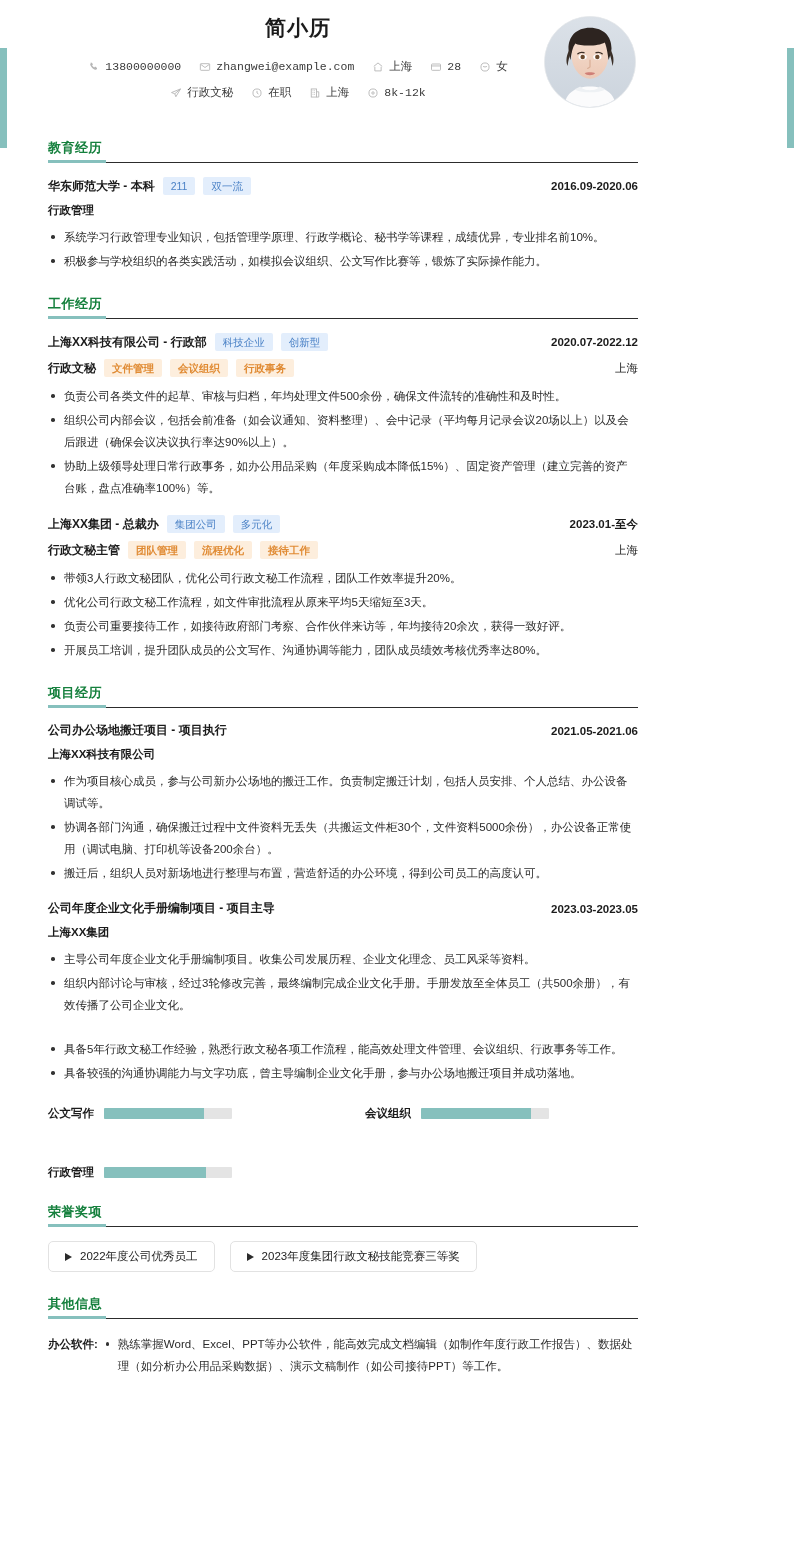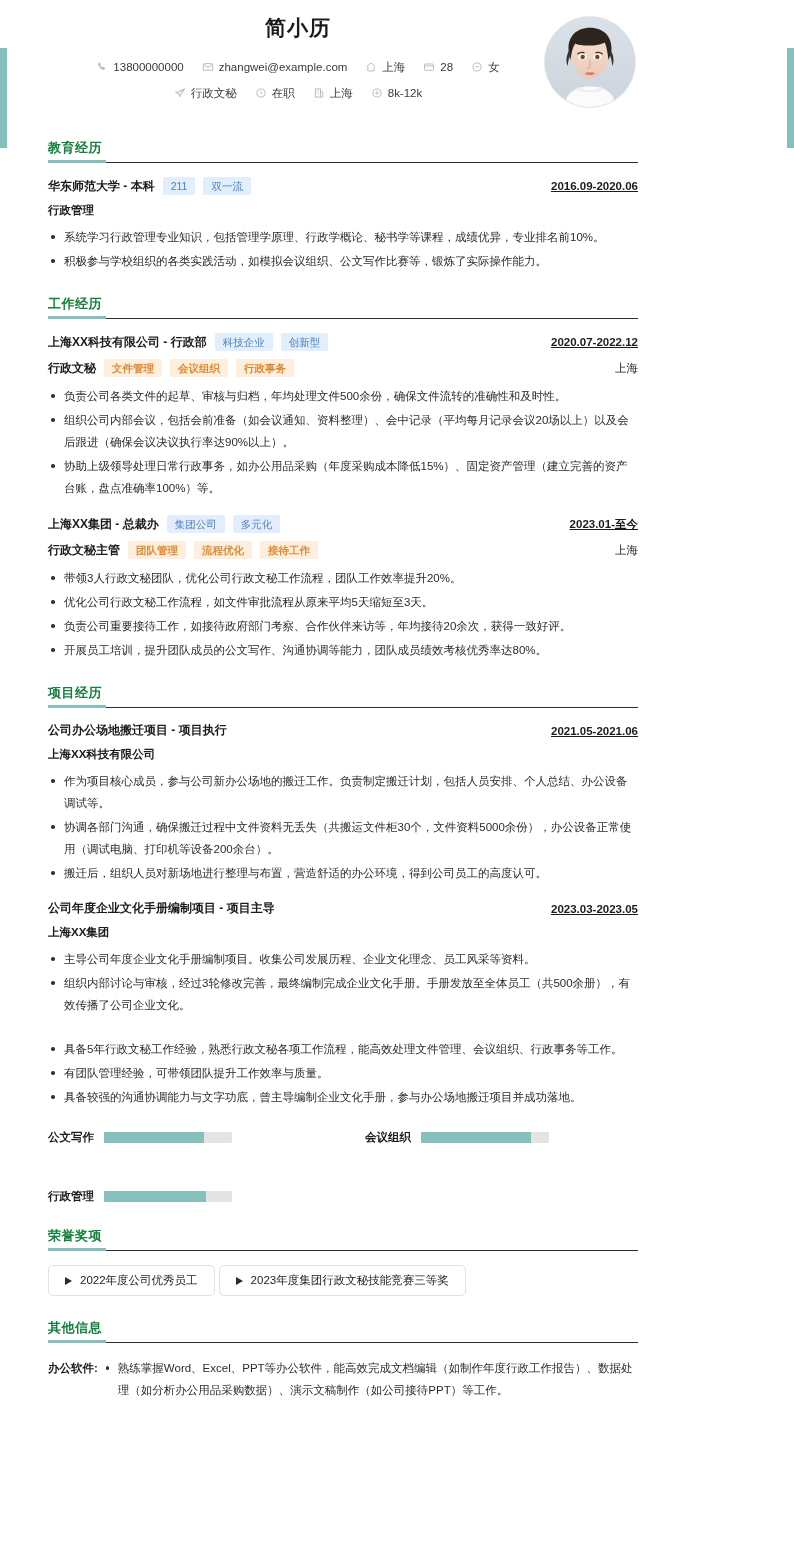--- a/index.html
+++ b/index.html
@@ -53,20 +53,21 @@
   .contact-row {
     display: flex;
     justify-content: center;
     align-items: center;
     flex-wrap: wrap;
     gap: 0px;
     padding-right: 90px;
     font-size: 11.5px;
     color: #3a3a3a;
     line-height: 22px;
+    font-family: Liberation Mono, monospace;
   }
   .contact-row.second { margin-top: 4px; }
   .contact-item {
     display: inline-flex;
     align-items: center;
     gap: 5px;
     margin: 0 9px;
     white-space: nowrap;
   }
   .contact-item .ic {
@@ -143,21 +144,20 @@
     font-weight: bold;
     color: #1b1b1b;
     white-space: nowrap;
   }
   .entry-date {
     font-size: 11.5px;
     font-weight: bold;
     color: #1b1b1b;
     white-space: nowrap;
     flex: 0 0 auto;
-    text-decoration: underline;
   }
   .entry-meta {
     font-size: 11.5px;
     color: #1b1b1b;
     white-space: nowrap;
     flex: 0 0 auto;
   }
   .entry-sub {
     font-size: 11.5px;
     font-weight: bold;
@@ -230,21 +230,21 @@
   .skill-fill {
     position: absolute;
     left: 0; top: 0; bottom: 0;
     background: #86c0bd;
   }
 
   
   .awards {
     display: flex;
     flex-wrap: wrap;
-    gap: 4px;
+    gap: 15px;
     margin-top: 4px;
     align-items: flex-end;
   }
   .award-chip {
     display: inline-flex;
     align-items: center;
     gap: 8px;
     border: 1px solid #e2e2e2;
     border-radius: 5px;
     padding: 7px 16px;
@@ -537,21 +537,20 @@
       <ul class="bullets">
         <li>主导公司年度企业文化手册编制项目。收集公司发展历程、企业文化理念、员工风采等资料。</li>
         <li>组织内部讨论与审核，经过3轮修改完善，最终编制完成企业文化手册。手册发放至全体员工（共500余册），有效传播了公司企业文化。</li>
       </ul>
     </div>
   </div>
 
   <div class="section">
     <ul class="bullets">
       <li>具备5年行政文秘工作经验，熟悉行政文秘各项工作流程，能高效处理文件管理、会议组织、行政事务等工作。</li>
-      <li>有团队管理经验，可带领团队提升工作效率与质量。</li>
       <li>具备较强的沟通协调能力与文字功底，曾主导编制企业文化手册，参与办公场地搬迁项目并成功落地。</li>
     </ul>
   </div>
 
   <div class="section">
     <div class="skills-grid">
       <div class="skill">
         <span class="skill-name">公文写作</span>
         <span class="skill-bar">
           <span class="skill-fill" style="width: 78%;"></span>

